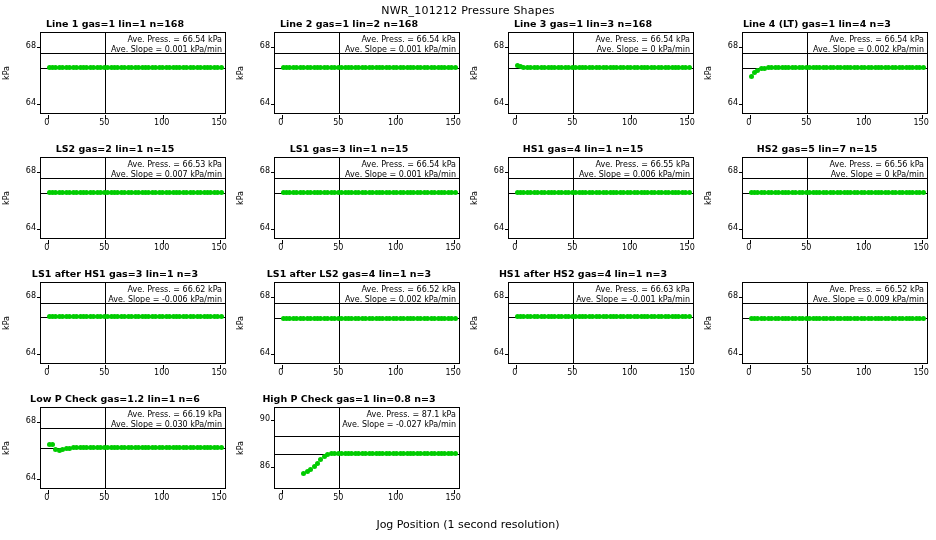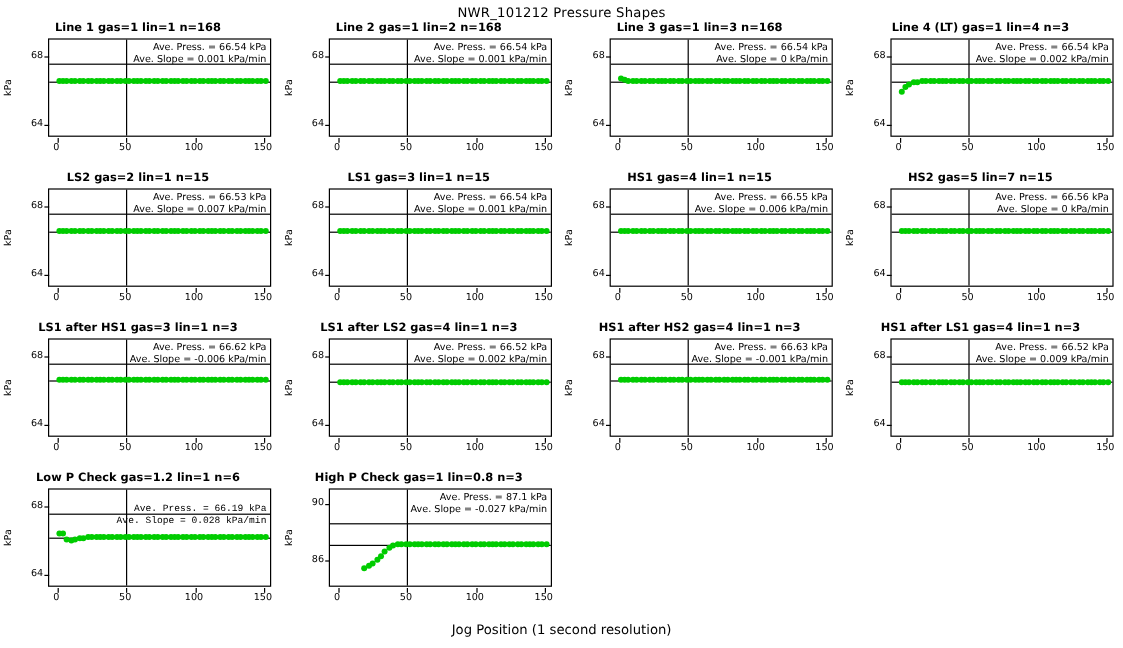--- a/index.html
+++ b/index.html
@@ -929,21 +929,20 @@
       </div>
       <div class="ylabel" style="height: 82px;">kPa</div>
       <div class="ytick" style="left: 10px; top: 79.7px;">64</div>
       <div class="ytick" style="left: 10px; top: 23.1px;">68</div>
       <div class="xtick" style="left: 29.9px; top: 100px;">0</div>
       <div class="xtick" style="left: 87.3px; top: 100px;">50</div>
       <div class="xtick" style="left: 144.7px; top: 100px;">100</div>
       <div class="xtick" style="left: 202.1px; top: 100px;">150</div>
     </div>
     <div class="panel" style="left: 706px; top: 250px; width: 234px; height: 125px;">
-      <div class="panel-title" style="width: 222px;">HS1 after LS1 gas=4 lin=1 n=3</div>
       <div class="plotbox" style="width: 186px; height: 82px;">
         <div class="hline" style="top: 35.1px;"></div>
         <div class="hline" style="top: 19.8px;"></div>
         <div class="vline" style="left: 64.3px;"></div>
         <div class="series">
           <div class="pt" style="left: 8px; top: 35.1px;"></div>
           <div class="pt" style="left: 11.5px; top: 35.1px;"></div>
           <div class="pt" style="left: 14.9px; top: 35.1px;"></div>
           <div class="pt" style="left: 18.4px; top: 35.1px;"></div>
           <div class="pt" style="left: 21.8px; top: 35.1px;"></div>
@@ -1065,23 +1064,23 @@
           <div class="pt" style="left: 152.7px; top: 39.7px;"></div>
           <div class="pt" style="left: 156.1px; top: 39.7px;"></div>
           <div class="pt" style="left: 159.6px; top: 39.7px;"></div>
           <div class="pt" style="left: 163px; top: 39.7px;"></div>
           <div class="pt" style="left: 166.5px; top: 39.7px;"></div>
           <div class="pt" style="left: 169.9px; top: 39.7px;"></div>
           <div class="pt" style="left: 173.4px; top: 39.7px;"></div>
           <div class="pt" style="left: 176.8px; top: 39.7px;"></div>
           <div class="pt" style="left: 180.3px; top: 39.7px;"></div>
         </div>
-        <div class="annot" style="top: 12px; font-family: Liberation Mono, monospace;">
+        <div class="annot" style="top: 2px;">
           <div>Ave. Press. =  66.19 kPa</div>
-          <div>Ave. Slope =  0.028 kPa/min</div>
+          <div>Ave. Slope =  0.030 kPa/min</div>
         </div>
         <div class="tick-h" style="top: 70.7px;"></div>
         <div class="tick-h" style="top: 14.1px;"></div>
         <div class="tick-v" style="left: 6.9px; top: 82px;"></div>
         <div class="tick-v" style="left: 64.3px; top: 82px;"></div>
         <div class="tick-v" style="left: 121.7px; top: 82px;"></div>
         <div class="tick-v" style="left: 179.1px; top: 82px;"></div>
       </div>
       <div class="ylabel" style="height: 82px;">kPa</div>
       <div class="ytick" style="left: 10px; top: 79.7px;">64</div>

